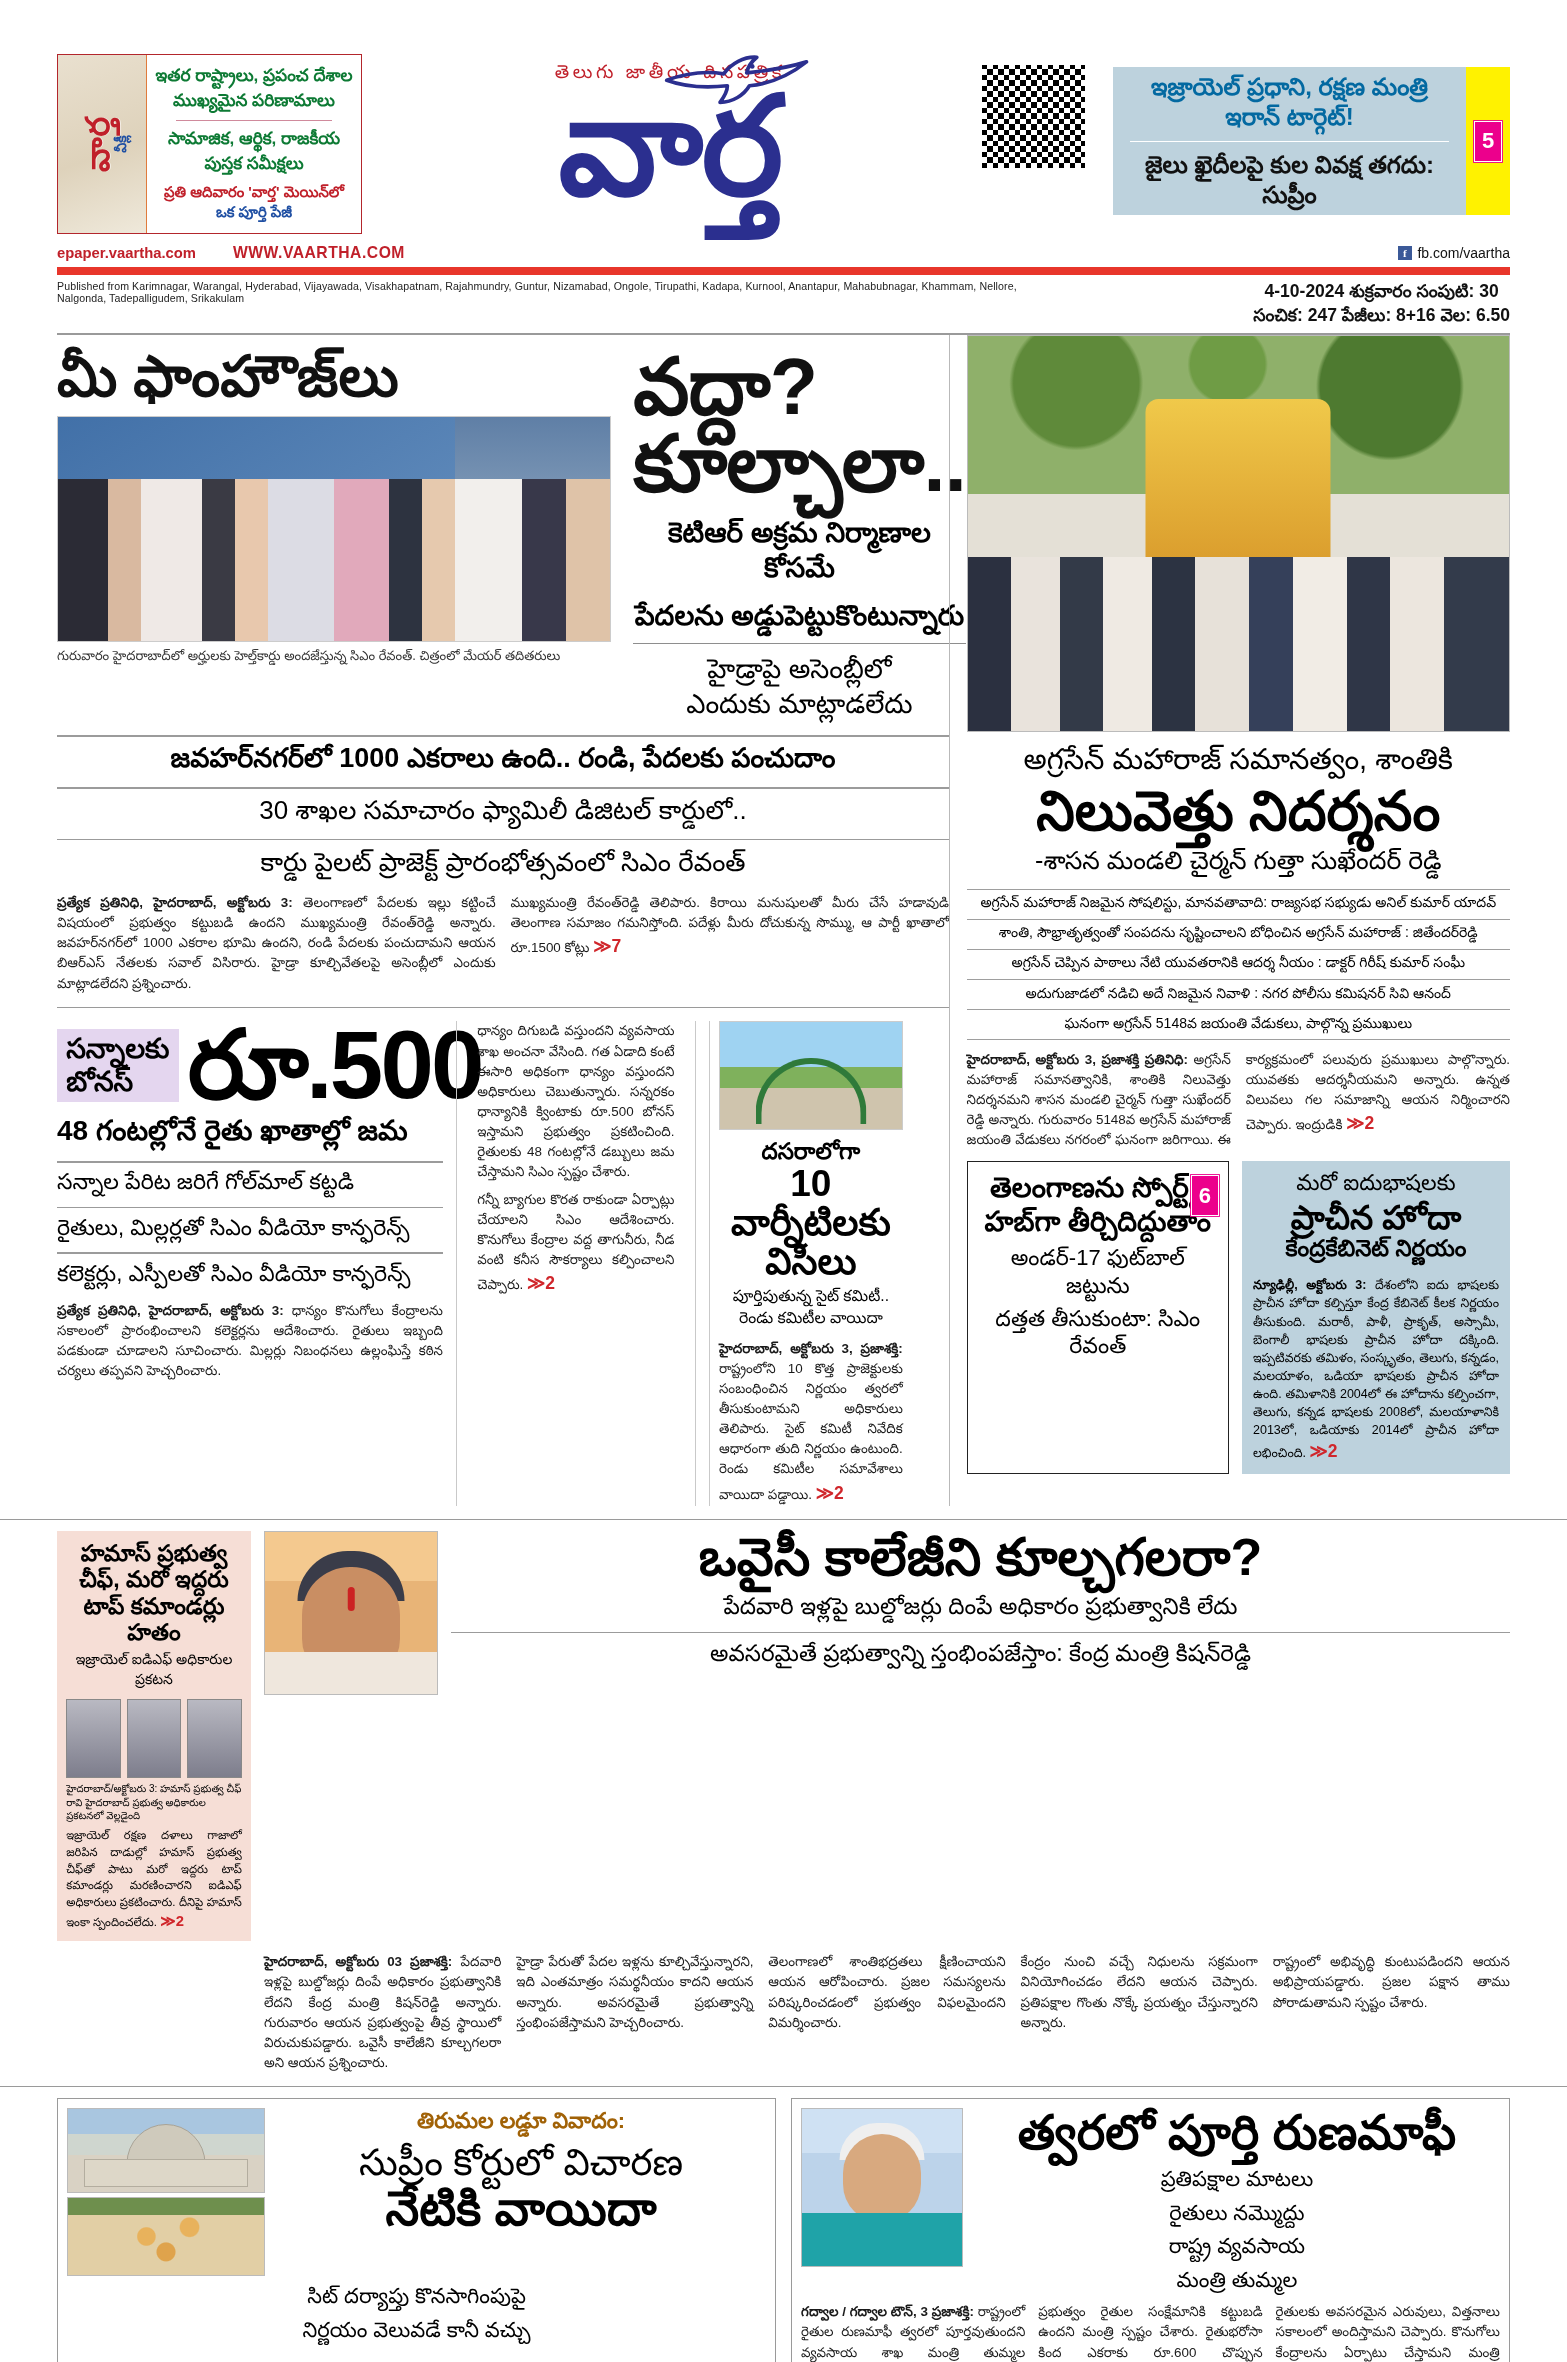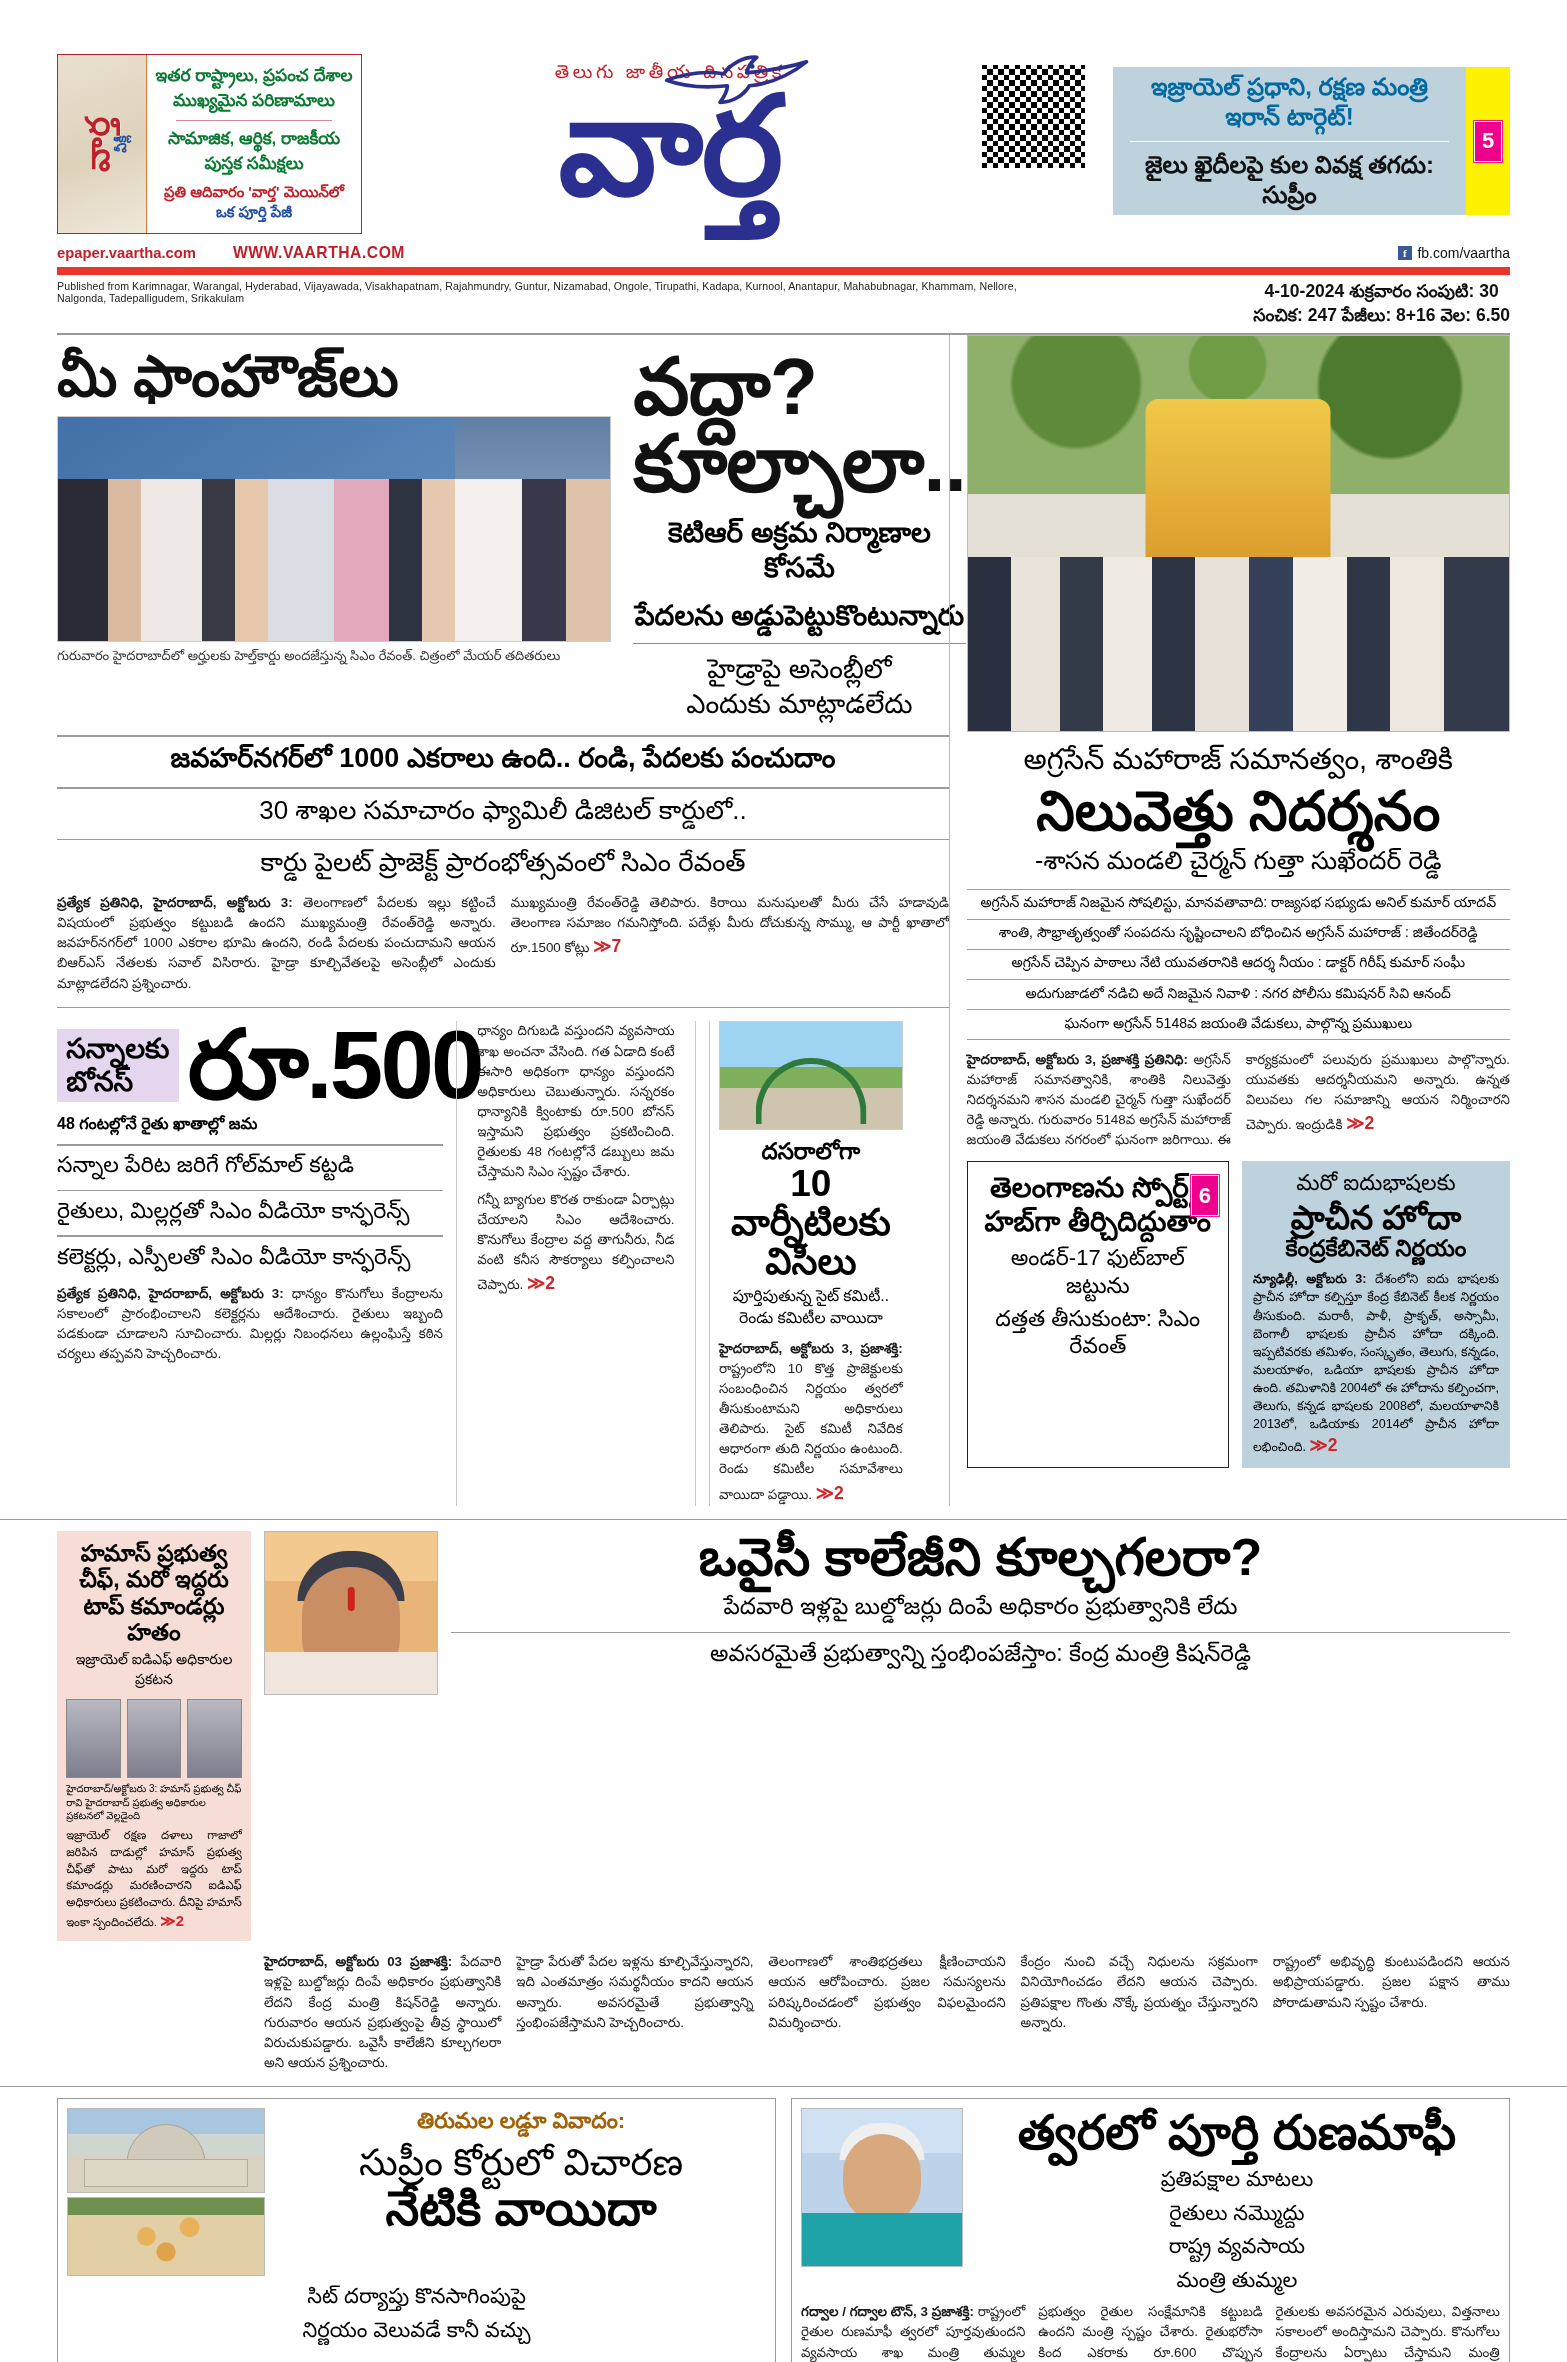--- a/index.html
+++ b/index.html
@@ -160,21 +160,21 @@
 
   .body-sm { font-size: 13.4px; line-height: 1.5; color:#1a1a1a; text-align: justify; }
   .jump { color:#d0262b; font-weight:bold; font-size:17.5px; white-space:nowrap; }
 
   
   .b500 { display:flex; gap: 13px; margin-top: 13px; }
   .b500-left { width: 386px; flex:none; }
   .tagbox { background:#e4d6ef; display:inline-block; padding: 4.6px 9.2px; font-size: 28px;
             font-weight:bold; line-height:1.15; }
   .rs500 { font-size: 96px; font-weight: bold; line-height: .92; letter-spacing:-2.8px; }
-  .b500-sub { font-size: 16px; font-weight:bold; margin-top: 5.5px; }
+  .b500-sub { font-size: 28px; font-weight:bold; margin-top: 5.5px; }
   .b500-sub2 { font-size: 22px; margin-top: 5.5px; }
 
   .dasara {
     width: 194px; flex:none; border-left:0.9px solid #c9c9c9; padding-left:9.2px;
   }
   .dasara-img{height:109px;border:0.9px solid #ccc;
     background:linear-gradient(180deg,#9fd3f2 0 42%,#7fb15c 42% 62%,#cfc4ad 62% 100%);
     position:relative;overflow:hidden;}
   .dasara-img .arch{position:absolute;left:50%;bottom:5.5px;transform:translateX(-50%);
     width:111px;height:66px;border:6.5px solid #2f7a3a;border-bottom:none;border-radius:55px 55px 0 0;}
@@ -210,21 +210,21 @@
   
   .boxrow { display:flex; gap: 13px; margin-top: 11px; }
   .box-sports { flex:1; border:1.8px solid #222; padding: 9.2px 11px; position:relative; }
   .box-sports .h { font-size: 28px; font-weight:bold; text-align:center; line-height:1.2;}
   .box-sports .s { font-size: 22px; text-align:center; line-height:1.25; margin-top:5.5px;}
   .box-sports .pg { position:absolute; right:9.2px; top:13px; }
   .box-lang { width: 268px; flex:none; background:#bdd2dd; padding: 9.2px 11px; }
   .box-lang .k { font-size: 22px; text-align:center; font-weight:500;}
   .box-lang .h { font-size: 33px; font-weight:bold; text-align:center; line-height:1.05; }
   .box-lang .h2 { font-size: 23px; font-weight:bold; text-align:center; line-height:1.1; }
-  .box-lang .t { font-size: 12.5px; line-height:1.45; margin-top:9px; text-align:justify;}
+  .box-lang .t { font-size: 12.5px; line-height:1.45; margin-top:15px; text-align:justify;}
 
   
   .owaisi { margin-top: 13px; border-top:1.8px solid #9a9a9a; padding-top: 11px; }
   .ow-top { display:flex; gap: 13px; }
   .ow-photo { width: 174px; height: 164px; flex:none; border:0.9px solid #bbb;
     background: linear-gradient(180deg,#f4c98f 0 30%, #e8b477 30% 100%); position:relative; overflow:hidden;}
   .ow-photo .face{position:absolute;left:50%;top:22%;transform:translateX(-50%);
     width:98px;height:114px;background:#c98e63;border-radius:48px 48px 42px 42px;}
   .ow-photo .hair{position:absolute;left:50%;top:12%;transform:translateX(-50%);
     width:107px;height:50px;background:#3a3c49;border-radius:54px 54px 0 0;}

